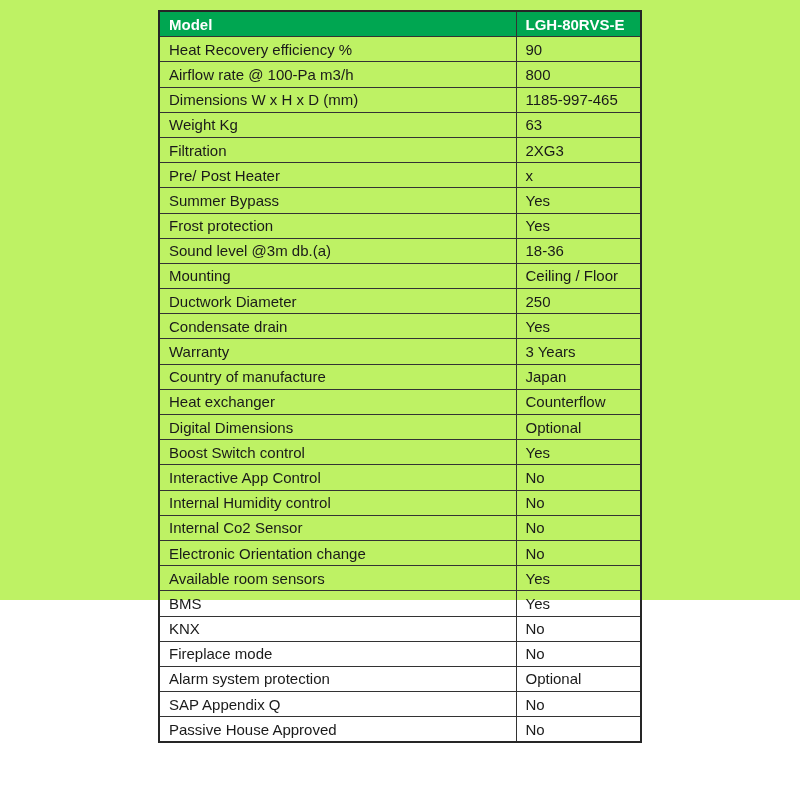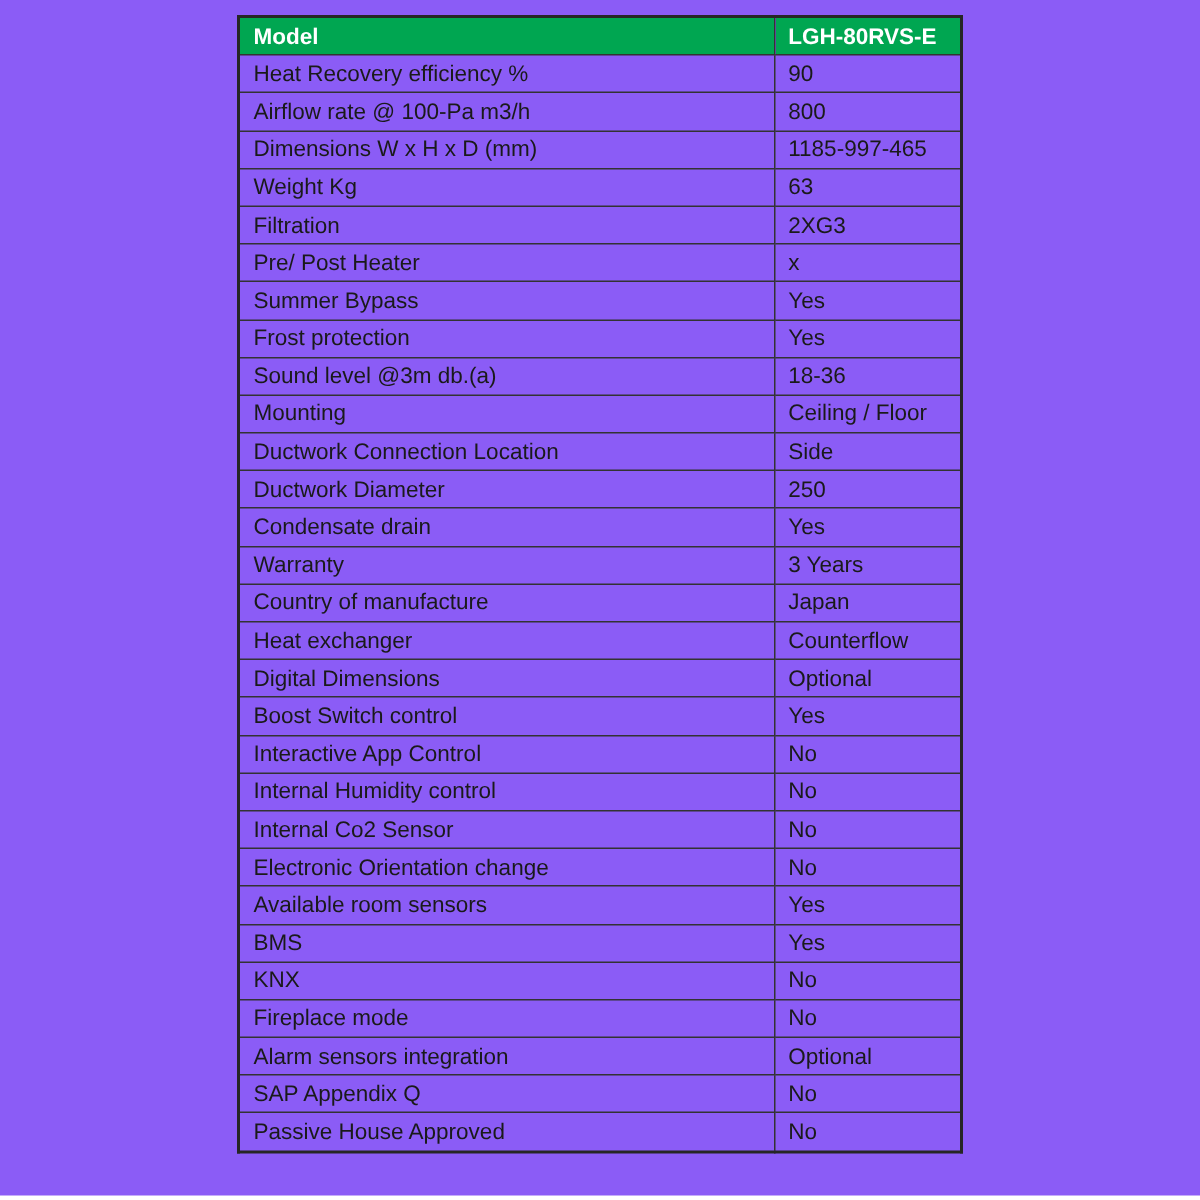--- a/index.html
+++ b/index.html
@@ -6,22 +6,22 @@
     margin: 0;
     padding: 0;
     background: #ffffff;
     width: 800px;
     height: 800px;
     font-family: "Liberation Sans", sans-serif;
   }
   .page {
     position: relative;
     width: 800px;
-    height: 797px;
-    background: #8b5cf6;
+    height: 600px;
+    background: #bef264;
   }
   table.spec-table {
     position: absolute;
     left: 158px;
     top: 10px;
     width: 482px;
     border-collapse: collapse;
     table-layout: fixed;
     font-size: 15px;
     color: #1a1a1a;
@@ -95,24 +95,20 @@
         </tr>
         <tr>
           <td>Sound level @3m db.(a)</td>
           <td>18-36</td>
         </tr>
         <tr>
           <td>Mounting</td>
           <td>Ceiling / Floor</td>
         </tr>
         <tr>
-          <td>Ductwork Connection Location</td>
-          <td>Side</td>
-        </tr>
-        <tr>
           <td>Ductwork Diameter</td>
           <td>250</td>
         </tr>
         <tr>
           <td>Condensate drain</td>
           <td>Yes</td>
         </tr>
         <tr>
           <td>Warranty</td>
           <td>3 Years</td>
@@ -159,21 +155,21 @@
         </tr>
         <tr>
           <td>KNX</td>
           <td>No</td>
         </tr>
         <tr>
           <td>Fireplace mode</td>
           <td>No</td>
         </tr>
         <tr>
-          <td>Alarm sensors integration</td>
+          <td>Alarm system protection</td>
           <td>Optional</td>
         </tr>
         <tr>
           <td>SAP Appendix Q</td>
           <td>No</td>
         </tr>
         <tr>
           <td>Passive House Approved</td>
           <td>No</td>
         </tr>

